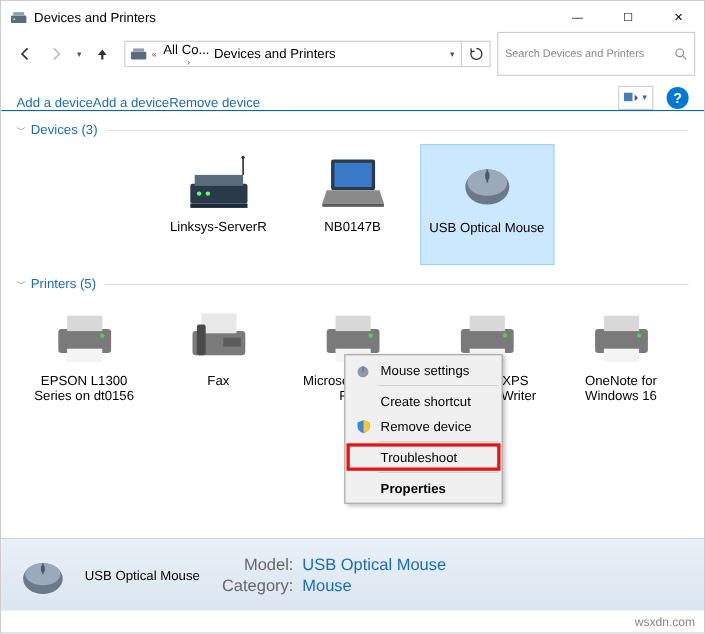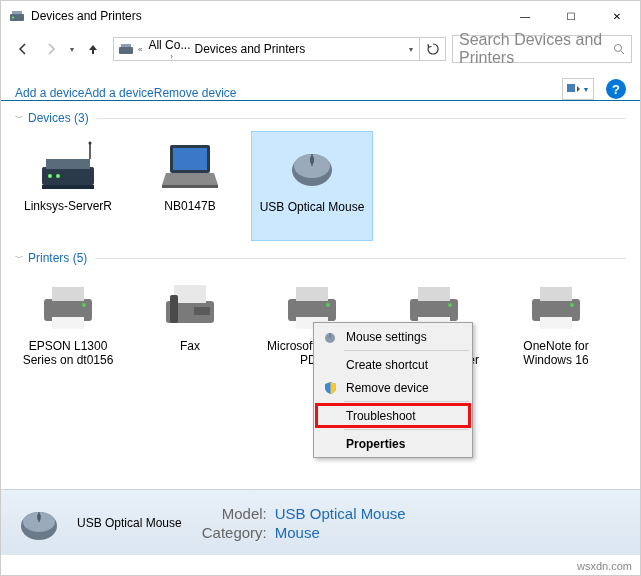--- a/index.html
+++ b/index.html
@@ -15,42 +15,42 @@
 
 .navbar { height: 36px; display: flex; align-items: center; padding: 0 8px; gap: 0; }
 .nav-btn { width: 28px; height: 26px; display: flex; align-items: center; justify-content: center; color: #555; }
 .nav-btn.disabled { color: #bbb; }
 .nav-btn svg { width: 14px; height: 14px; }
 .addr-wrap { flex: 1; display: flex; align-items: center; border: 1px solid #ccc; height: 24px; margin: 0 6px; padding-left: 4px; }
 .addr-icon { width: 16px; height: 16px; margin-right: 4px; }
 .crumb { font-size: 12px; padding: 0 2px; display: flex; align-items: center; cursor: default; flex-direction: column; }
 .crumb .chev { margin-left: 4px; font-size: 8px; color: #555; }
 .refresh-btn { width: 26px; height: 24px; border-left: 1px solid #ccc; display: flex; align-items: center; justify-content: center; }
-.searchbox { width: 180px; height: 28px; border: 1px solid #ccc; display: flex; align-items: center; padding: 0 6px; color: #888; font-size: 16px; }
+.searchbox { width: 180px; height: 40px; border: 1px solid #ccc; display: flex; align-items: center; padding: 0 6px; color: #888; font-size: 10px; }
 .searchbox .mag { margin-left: auto; }
 
 
 .toolbar { height: 34px; display: flex; align-items: flex-end; padding: 0 14px; font-size: 12px; color: #1a6cb8; border-bottom: 1px solid #0369a1; }
 .toolbar-right { margin-left: auto; display: flex; align-items: center; gap: 12px; }
 .view-btn { width: 32px; height: 22px; border: 1px solid #ccc; display: flex; align-items: center; justify-content: center; font-size: 9px; }
 .help-icon { width: 20px; height: 20px; border-radius: 50%; background: #0078d7; color: #fff; display: flex; align-items: center; justify-content: center; font-size: 13px; font-weight: bold; }
 
 
 .content { padding: 4px 0 0 0; height: 398px; overflow: hidden; position: relative; }
 .group-header { display: flex; align-items: center; padding: 2px 14px; font-size: 12px; color: #1a6cb8; margin-top: 4px; }
 .group-header .chev { font-size: 9px; margin-right: 4px; color: #555; }
 .group-header .line { flex: 1; height: 1px; background: #e0e0e0; margin-left: 8px; }
-.items { display: flex; flex-wrap: wrap; padding: 4px 6px; }
+.items { display: flex; flex-wrap: wrap; padding: 4px 6px; justify-content: center; }
 .item { width: 122px; height: 110px; display: flex; flex-direction: column; align-items: center; justify-content: flex-start; padding-top: 8px; text-align: center; font-size: 12px; cursor: default; }
 .item.selected { background: #cce8ff; border: 1px solid #99d1ff; }
 .item .dev-icon { width: 64px; height: 54px; display: flex; align-items: center; justify-content: center; margin-bottom: 6px; }
 .item .label { line-height: 14px; padding: 0 4px; word-wrap: break-word; }
 
 
-.context-menu { position: absolute; left: 312px; top: 221px; width: 160px; background: #f0f0f0; border: 1px solid #a0a0a0; box-shadow: 2px 2px 4px rgba(0,0,0,0.25); z-index: 100; padding: 2px; text-align: right; }
+.context-menu { position: absolute; left: 312px; top: 221px; width: 144px; background: #f0f0f0; border: 1px solid #a0a0a0; box-shadow: 2px 2px 4px rgba(0,0,0,0.25); z-index: 100; padding: 2px; text-align: right; }
 .context-menu .row { height: 23px; display: flex; align-items: center; font-size: 12px; padding-left: 30px; position: relative; }
 .context-menu .row .mi-icon { position: absolute; left: 6px; width: 16px; height: 16px; display: flex; align-items: center; justify-content: center; }
 .context-menu .sep { height: 1px; background: #d0d0d0; margin: 2px 1px 2px 28px; }
 .context-menu .row.bold { font-weight: 700; }
 .context-menu .row.highlight { outline: 3px solid #e11; outline-offset: -2px; }
 
 
 .details { position: absolute; bottom: 20px; left: 0; right: 0; height: 66px; background: linear-gradient(#e8f0f8, #dce6f0); border-top: 1px solid #c8d4e0; display: flex; align-items: center; padding: 6px 10px; font-size: 12px; }
 .details .big-icon { width: 56px; height: 46px; display: flex; align-items: center; justify-content: center; margin-right: 10px; }
 .details .name { font-weight: 400; margin-right: 20px; white-space: nowrap; }

